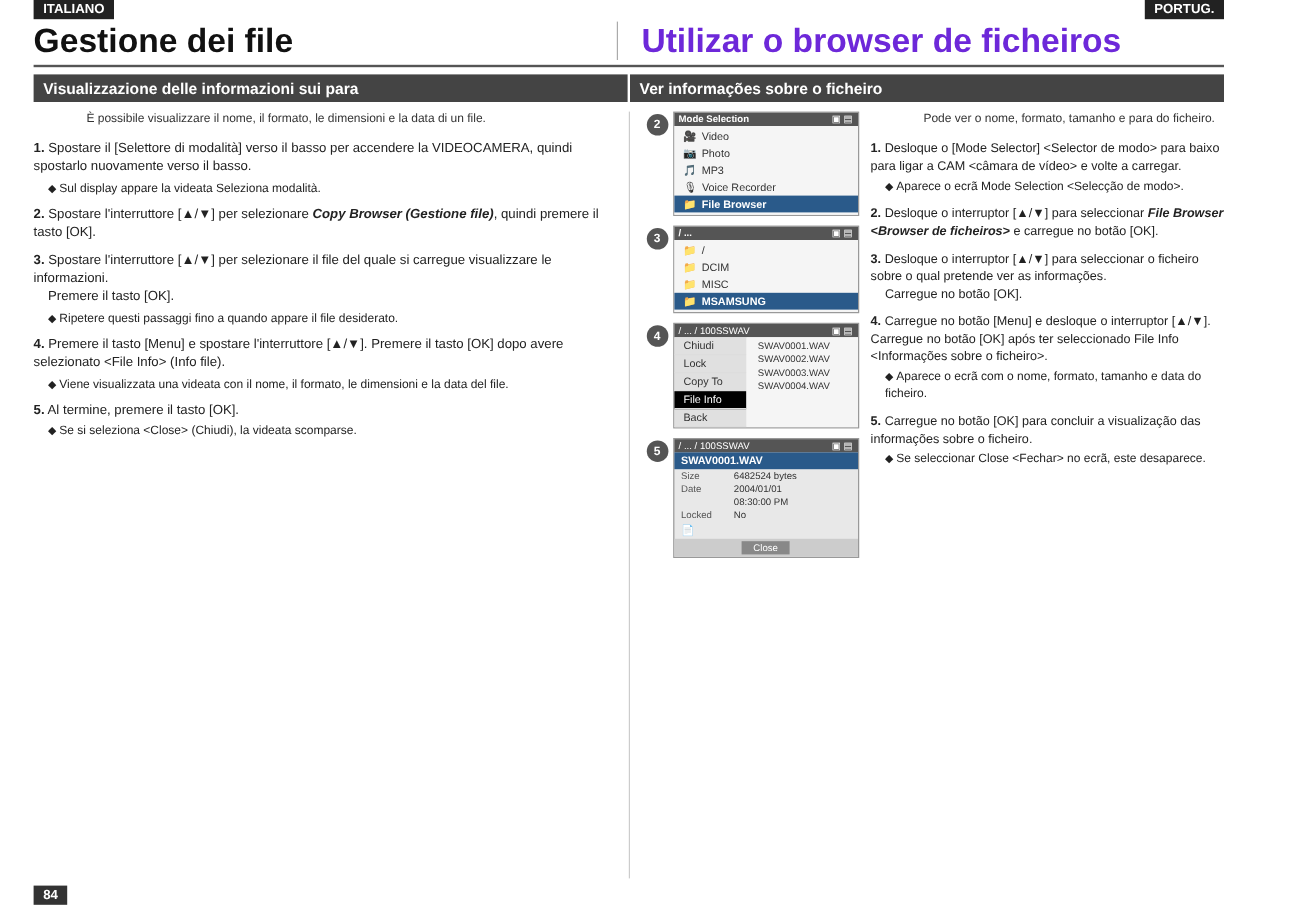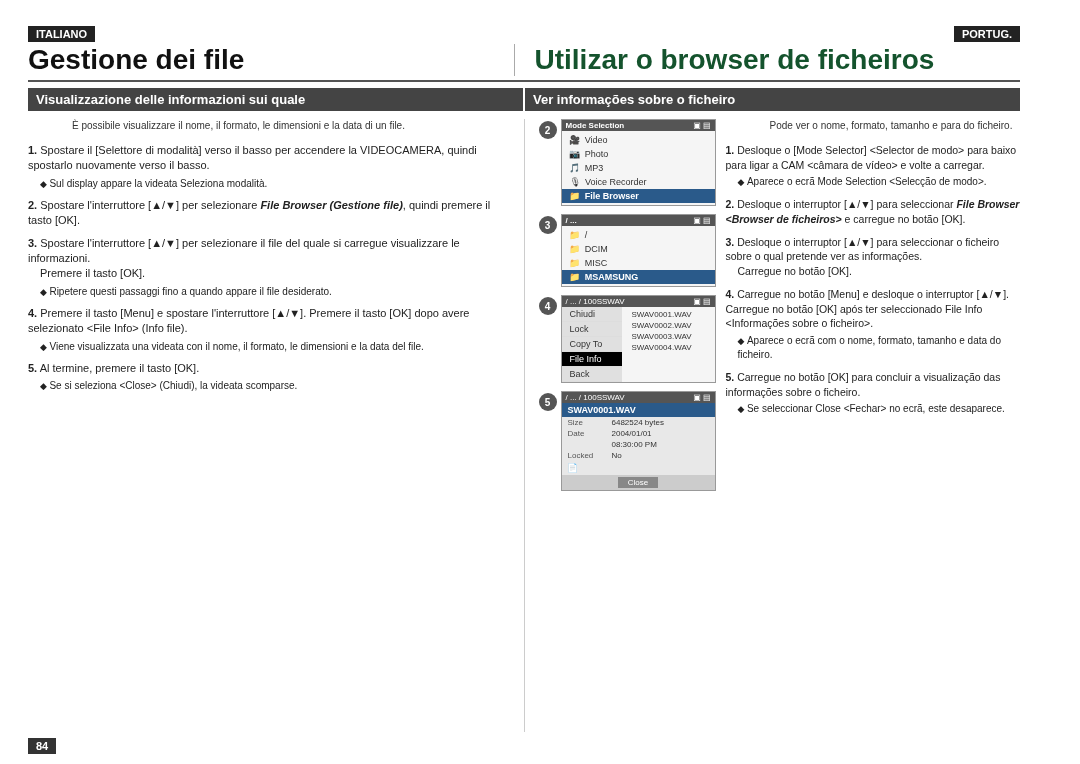--- a/index.html
+++ b/index.html
@@ -9,21 +9,21 @@
       background: #fff;
       font-family: Arial, Helvetica, sans-serif;
       font-size: 11px;
       color: #222;
       overflow: hidden;
     }
 
     .page {
       width: 1048px;
       height: 764px;
-      padding: 26px 28px 10px 28px;
+      padding: 0 28px 10px 28px;
       display: flex;
       flex-direction: column;
     }
 
     
     .header-row {
       display: flex;
       justify-content: space-between;
       align-items: flex-start;
       margin-bottom: 2px;
@@ -47,21 +47,21 @@
     .title-left {
       flex: 1;
       font-size: 28px;
       font-weight: bold;
       color: #111;
     }
     .title-right {
       flex: 1;
       font-size: 28px;
       font-weight: bold;
-      color: #14532d;
+      color: #6d28d9;
       padding-left: 20px;
       border-left: 1px solid #aaa;
     }
 
     .section-header-row {
       display: flex;
       margin-bottom: 8px;
       gap: 0;
     }
     .section-header {
@@ -319,37 +319,37 @@
     <span class="lang-badge lang-it">ITALIANO</span>
     <span class="lang-badge lang-pt">PORTUG.</span>
   </div>
 
   <div class="title-row">
     <div class="title-left">Gestione dei file</div>
     <div class="title-right">Utilizar o browser de ficheiros</div>
   </div>
 
   <div class="section-header-row">
-    <div class="section-header">Visualizzazione delle informazioni sui quale</div>
+    <div class="section-header">Visualizzazione delle informazioni sui para</div>
     <div class="section-header-right">Ver informações sobre o ficheiro</div>
   </div>
 
   <div class="main-content">
 
     <div class="left-column">
       <p class="intro-text">È possibile visualizzare il nome, il formato, le dimensioni e la data di un file.</p>
       <ol class="steps-list">
         <li>
           <span class="step-number">1.</span>
           <span> Spostare il [Selettore di modalità] verso il basso per accendere la VIDEOCAMERA, quindi spostarlo nuovamente verso il basso.</span>
           <div class="bullet-item">Sul display appare la videata Seleziona modalità.</div>
         </li>
         <li>
           <span class="step-number">2.</span>
-          <span> Spostare l'interruttore [▲/▼] per selezionare <span class="italic-bold">File Browser (Gestione file)</span>, quindi premere il tasto [OK].</span>
+          <span> Spostare l'interruttore [▲/▼] per selezionare <span class="italic-bold">Copy Browser (Gestione file)</span>, quindi premere il tasto [OK].</span>
         </li>
         <li>
           <span class="step-number">3.</span>
           <span> Spostare l'interruttore [▲/▼] per selezionare il file del quale si carregue visualizzare le informazioni.</span><br>
           <span style="margin-left:12px;">Premere il tasto [OK].</span>
           <div class="bullet-item">Ripetere questi passaggi fino a quando appare il file desiderato.</div>
         </li>
         <li>
           <span class="step-number">4.</span>
           <span> Premere il tasto [Menu] e spostare l'interruttore [▲/▼]. Premere il tasto [OK] dopo avere selezionato &lt;File Info&gt; (Info file).</span>

